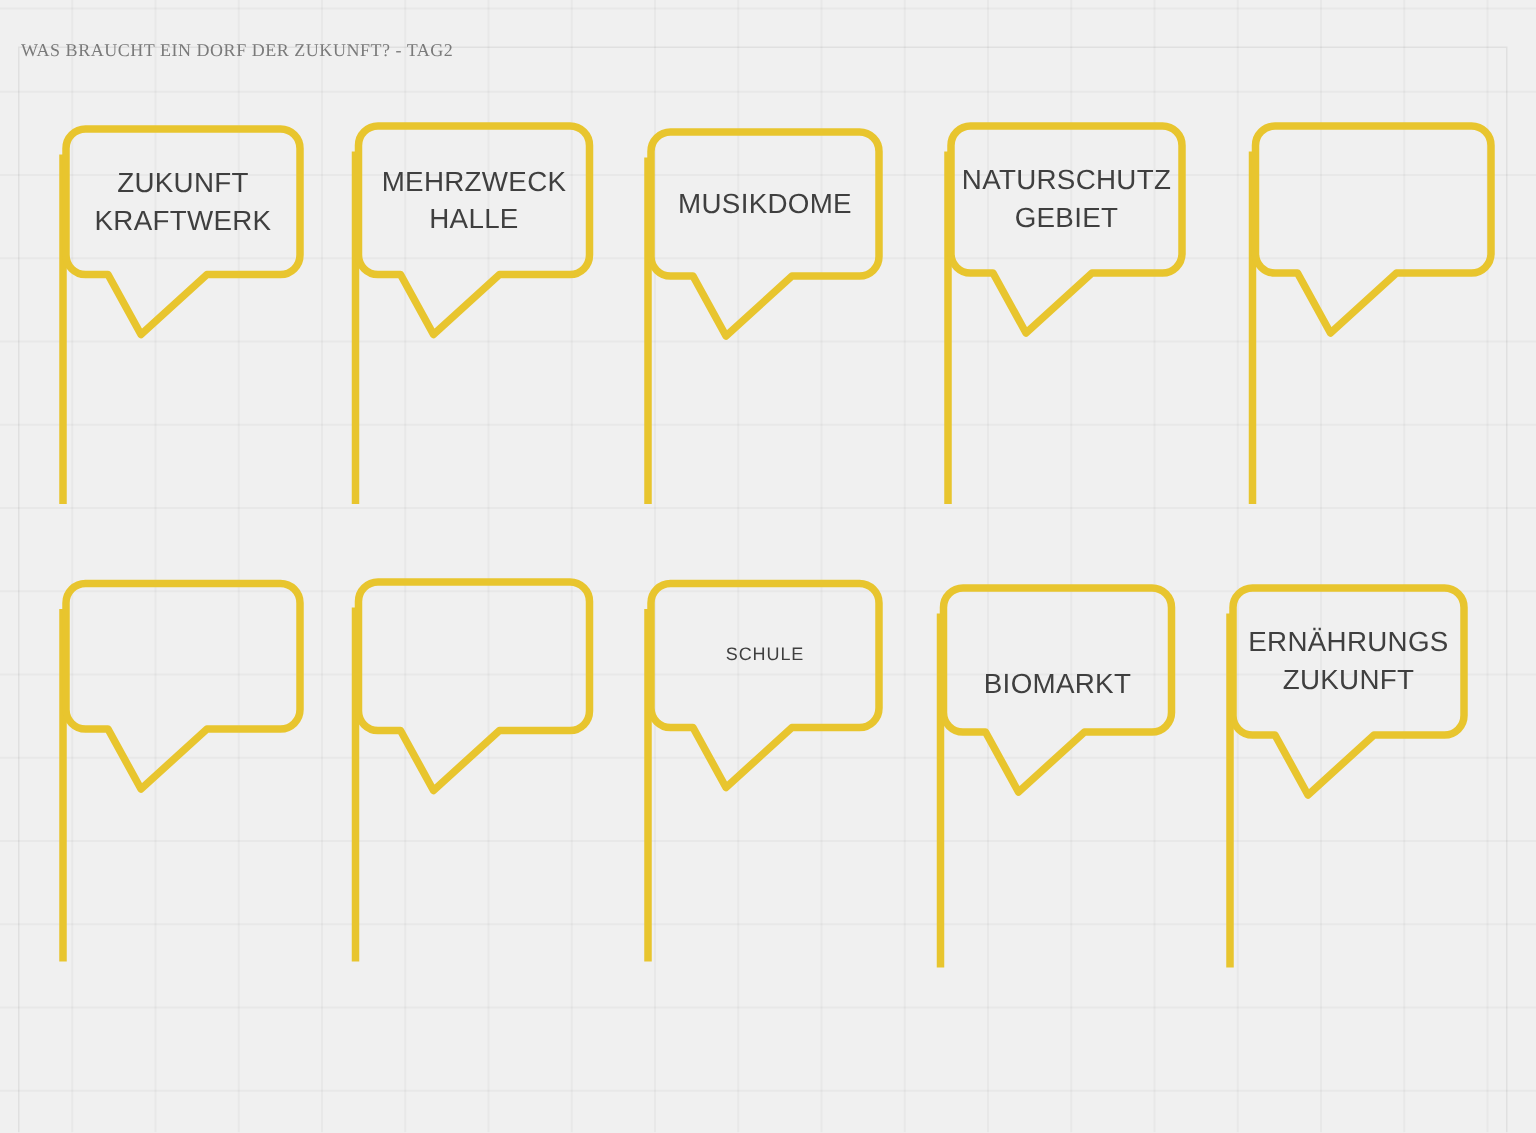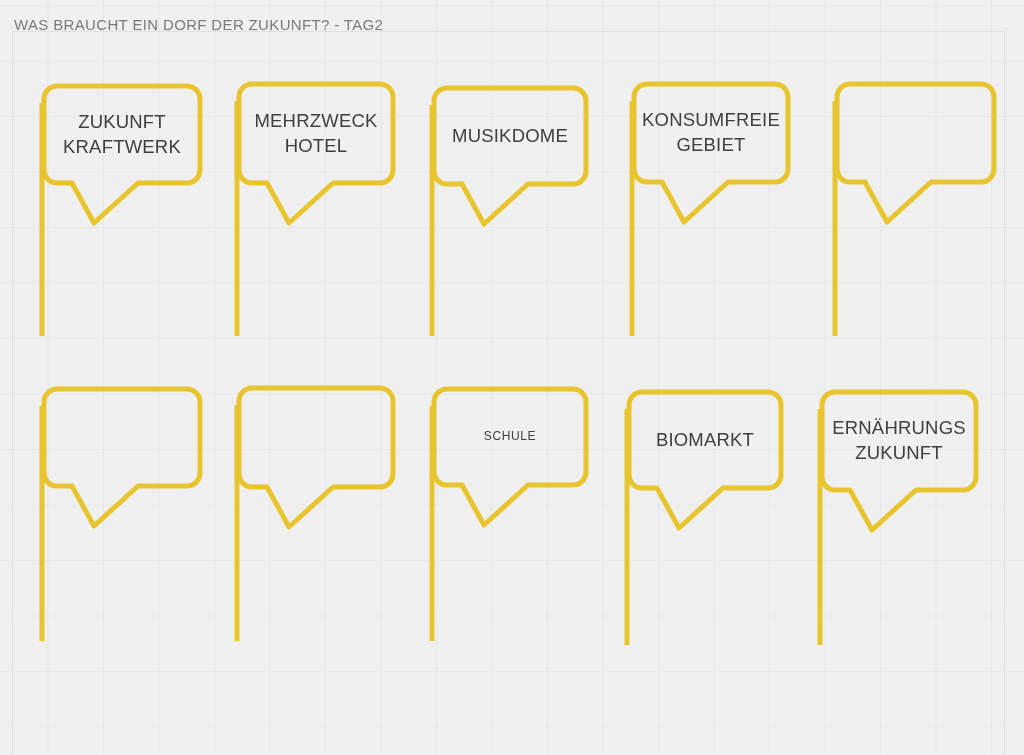--- a/index.html
+++ b/index.html
@@ -38,26 +38,26 @@
     border: 1px solid rgba(0,0,0,0.065);
     border-bottom: none;
     box-sizing: border-box;
     pointer-events: none;
   }
 
   
   #board-title {
     position: absolute;
     left: 14px;
-    top: 16px;
-    font-size: 15px;
+    top: 26px;
+    font-size: 12px;
     letter-spacing: 0.35px;
     color: #7a7a7a;
     white-space: nowrap;
-    font-family: Liberation Sans, sans-serif;
+    font-family: Liberation Serif, serif;
   }
 
   
   .note {
     position: absolute;
   }
   .note svg {
     display: block;
     overflow: visible;
   }
@@ -95,35 +95,35 @@
       </svg>
       <div class="note-label size-normal" style="left: 40px; top: 20px; width: 156px; height: 97px;">ZUKUNFT
 KRAFTWERK</div>
     </div>
     <div class="note" style="left: 199px; top: 64px;">
       <svg width="234" height="312" viewBox="0 0 234 312">
         <path d="M 38 37 V 272" fill="none" stroke="#e8c52e" stroke-width="5" stroke-linecap="butt"></path>
         <path d="M 53 20 H 181 A 13 13 0 0 1 194 33 V 106 A 13 13 0 0 1 181 119 H 134 L 90 159 L 68 119 H 53 A 13 13 0 0 1 40 106 V 33 A 13 13 0 0 1 53 20 Z" fill="none" stroke="#e8c52e" stroke-width="5" stroke-linejoin="round" stroke-linecap="round"></path>
       </svg>
       <div class="note-label size-normal" style="left: 40px; top: 20px; width: 154px; height: 99px;">MEHRZWECK
-HOTEL</div>
+HALLE</div>
     </div>
     <div class="note" style="left: 394px; top: 68px;">
       <svg width="232" height="308" viewBox="0 0 232 308">
         <path d="M 38 37 V 268" fill="none" stroke="#e8c52e" stroke-width="5" stroke-linecap="butt"></path>
         <path d="M 53 20 H 179 A 13 13 0 0 1 192 33 V 103 A 13 13 0 0 1 179 116 H 134 L 90 156 L 68 116 H 53 A 13 13 0 0 1 40 103 V 33 A 13 13 0 0 1 53 20 Z" fill="none" stroke="#e8c52e" stroke-width="5" stroke-linejoin="round" stroke-linecap="round"></path>
       </svg>
       <div class="note-label size-normal" style="left: 40px; top: 20px; width: 152px; height: 96px;">MUSIKDOME</div>
     </div>
     <div class="note" style="left: 594px; top: 64px;">
       <svg width="234" height="312" viewBox="0 0 234 312">
         <path d="M 38 37 V 272" fill="none" stroke="#e8c52e" stroke-width="5" stroke-linecap="butt"></path>
         <path d="M 53 20 H 181 A 13 13 0 0 1 194 33 V 105 A 13 13 0 0 1 181 118 H 134 L 90 158 L 68 118 H 53 A 13 13 0 0 1 40 105 V 33 A 13 13 0 0 1 53 20 Z" fill="none" stroke="#e8c52e" stroke-width="5" stroke-linejoin="round" stroke-linecap="round"></path>
       </svg>
-      <div class="note-label size-normal" style="left: 40px; top: 20px; width: 154px; height: 98px;">KONSUMFREIE
+      <div class="note-label size-normal" style="left: 40px; top: 20px; width: 154px; height: 98px;">NATURSCHUTZ
 GEBIET</div>
     </div>
     <div class="note" style="left: 797px; top: 64px;">
       <svg width="237" height="312" viewBox="0 0 237 312">
         <path d="M 38 37 V 272" fill="none" stroke="#e8c52e" stroke-width="5" stroke-linecap="butt"></path>
         <path d="M 53 20 H 184 A 13 13 0 0 1 197 33 V 105 A 13 13 0 0 1 184 118 H 134 L 90 158 L 68 118 H 53 A 13 13 0 0 1 40 105 V 33 A 13 13 0 0 1 53 20 Z" fill="none" stroke="#e8c52e" stroke-width="5" stroke-linejoin="round" stroke-linecap="round"></path>
       </svg>
     </div>
     <div class="note" style="left: 4px; top: 369px;">
       <svg width="236" height="312" viewBox="0 0 236 312">
@@ -142,21 +142,21 @@
         <path d="M 38 37 V 272" fill="none" stroke="#e8c52e" stroke-width="5" stroke-linecap="butt"></path>
         <path d="M 53 20 H 179 A 13 13 0 0 1 192 33 V 103 A 13 13 0 0 1 179 116 H 134 L 90 156 L 68 116 H 53 A 13 13 0 0 1 40 103 V 33 A 13 13 0 0 1 53 20 Z" fill="none" stroke="#e8c52e" stroke-width="5" stroke-linejoin="round" stroke-linecap="round"></path>
       </svg>
       <div class="note-label size-small" style="left: 40px; top: 20px; width: 152px; height: 96px;">SCHULE</div>
     </div>
     <div class="note" style="left: 589px; top: 372px;">
       <svg width="232" height="313" viewBox="0 0 232 313">
         <path d="M 38 37 V 273" fill="none" stroke="#e8c52e" stroke-width="5" stroke-linecap="butt"></path>
         <path d="M 53 20 H 179 A 13 13 0 0 1 192 33 V 103 A 13 13 0 0 1 179 116 H 134 L 90 156 L 68 116 H 53 A 13 13 0 0 1 40 103 V 33 A 13 13 0 0 1 53 20 Z" fill="none" stroke="#e8c52e" stroke-width="5" stroke-linejoin="round" stroke-linecap="round"></path>
       </svg>
-      <div class="note-label size-normal" style="left: 40px; top: 20px; width: 152px; height: 96px;">BIOMARKT</div>
+      <div class="note-label size-normal" style="left: 40px; top: 36px; width: 152px; height: 96px;">BIOMARKT</div>
     </div>
     <div class="note" style="left: 782px; top: 372px;">
       <svg width="234" height="313" viewBox="0 0 234 313">
         <path d="M 38 37 V 273" fill="none" stroke="#e8c52e" stroke-width="5" stroke-linecap="butt"></path>
         <path d="M 53 20 H 181 A 13 13 0 0 1 194 33 V 105 A 13 13 0 0 1 181 118 H 134 L 90 158 L 68 118 H 53 A 13 13 0 0 1 40 105 V 33 A 13 13 0 0 1 53 20 Z" fill="none" stroke="#e8c52e" stroke-width="5" stroke-linejoin="round" stroke-linecap="round"></path>
       </svg>
       <div class="note-label size-normal" style="left: 40px; top: 20px; width: 154px; height: 98px;">ERNÄHRUNGS
 ZUKUNFT</div>
     </div>
   </div>

